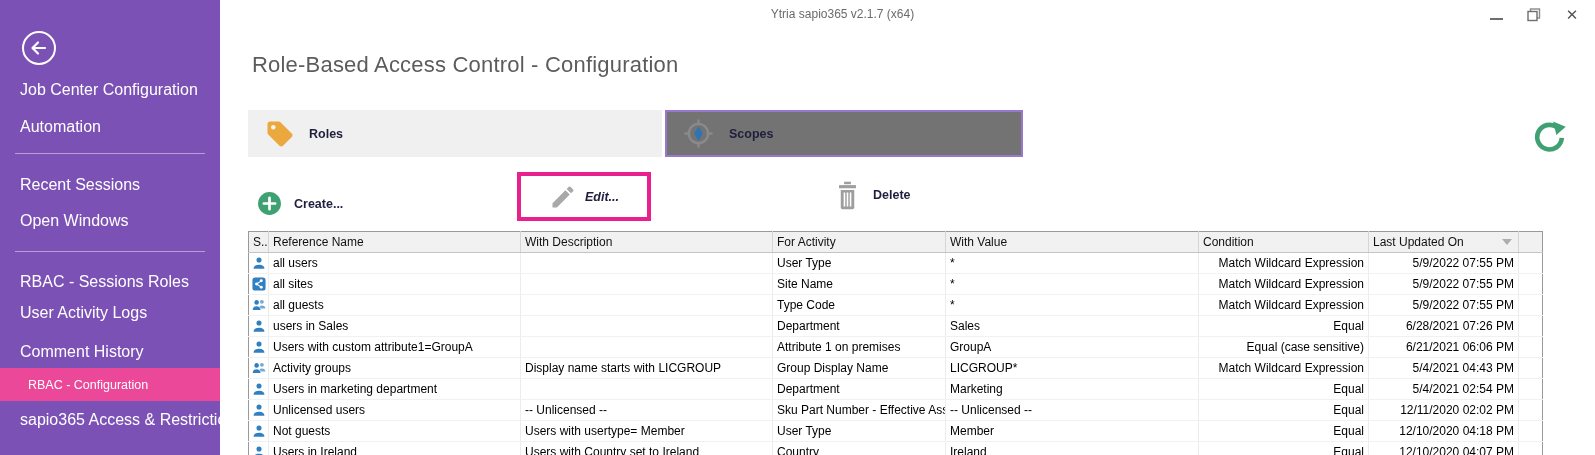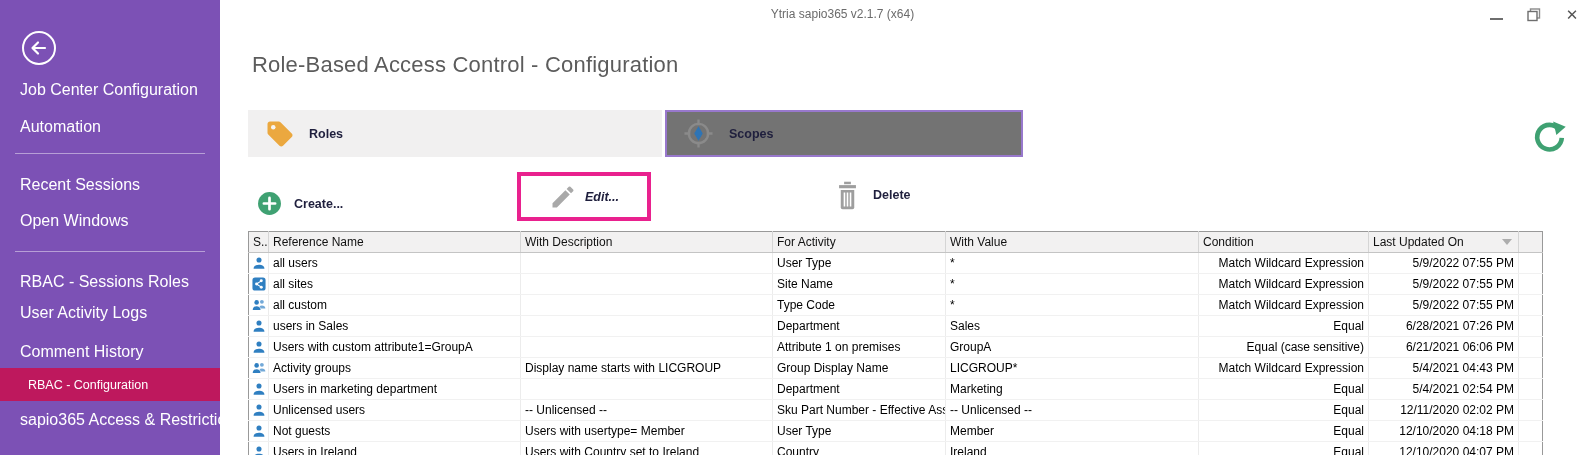--- a/index.html
+++ b/index.html
@@ -13,21 +13,21 @@
   .win-controls{position:absolute;top:8px;right:16px;display:flex;gap:24px;align-items:center;z-index:3;}
   .wc{width:14px;height:14px;display:flex;align-items:center;justify-content:center;cursor:pointer;}
   .wc-min{width:13px;height:2px;background:#6e6e6e;margin-top:8px;}
   .wc-close{font-size:15px;color:#555;line-height:14px;}
   
   .sidebar{position:absolute;left:0;top:0;width:220px;height:455px;background:#7C51B5;z-index:2;}
   .back-btn{position:absolute;left:20px;top:29px;cursor:pointer;}
   .sb-item{position:absolute;left:20px;height:16px;line-height:16px;color:#ffffff;
     font-size:16px;white-space:nowrap;cursor:pointer;}
   .sb-divider{position:absolute;left:15px;width:190px;height:1px;background:rgba(255,255,255,.45);}
-  .sb-selected{position:absolute;left:0;top:368px;width:220px;height:33px;background:#be185d;
+  .sb-selected{position:absolute;left:0;top:368px;width:220px;height:33px;background:#ec4899;
     display:flex;align-items:center;cursor:pointer;}
   .sb-selected .lbl{margin-left:28px;color:#fff;font-size:12.5px;white-space:nowrap;}
   
   .page-title{position:absolute;left:252px;top:52px;font-size:22px;font-weight:400;
     color:#5c5c5c;letter-spacing:.2px;}
   
   .tabs{position:absolute;left:248px;top:110px;display:flex;gap:3px;}
   .tab{height:47px;display:flex;align-items:center;gap:14px;box-sizing:border-box;
     background:#F1F0F0;padding-left:17px;font-weight:700;font-size:12.5px;color:#1f1f3d;cursor:pointer;}
   .tab-roles{width:414px;}
@@ -208,21 +208,21 @@
         <td class="c-date">5/9/2022 07:55 PM</td>
         <td class="c-fill"></td>
       </tr>
       <tr>
         <td class="c-sel"><svg class="row-ic" viewBox="0 0 16 16">
             <circle cx="11.3" cy="4.4" r="2.2" fill="#73A9D8"></circle>
             <path d="M8.6 9.2c.8-.4 1.7-.6 2.7-.6 2.2 0 4 1.2 4 3.5H10z" fill="#73A9D8"></path>
             <circle cx="5.3" cy="5" r="2.6" fill="#2F7FC1"></circle>
             <path d="M.8 13.6c0-2.7 2.2-4.1 4.5-4.1s4.5 1.4 4.5 4.1z" fill="#2F7FC1"></path>
           </svg></td>
-        <td class="c-ref">all custom</td>
+        <td class="c-ref">all guests</td>
         <td class="c-desc"></td>
         <td class="c-prop">Type Code</td>
         <td class="c-val">*</td>
         <td class="c-cond">Match Wildcard Expression</td>
         <td class="c-date">5/9/2022 07:55 PM</td>
         <td class="c-fill"></td>
       </tr>
       <tr>
         <td class="c-sel"><svg class="row-ic" viewBox="0 0 16 16">
             <circle cx="8" cy="4.6" r="2.9" fill="#2F7FC1"></circle>

